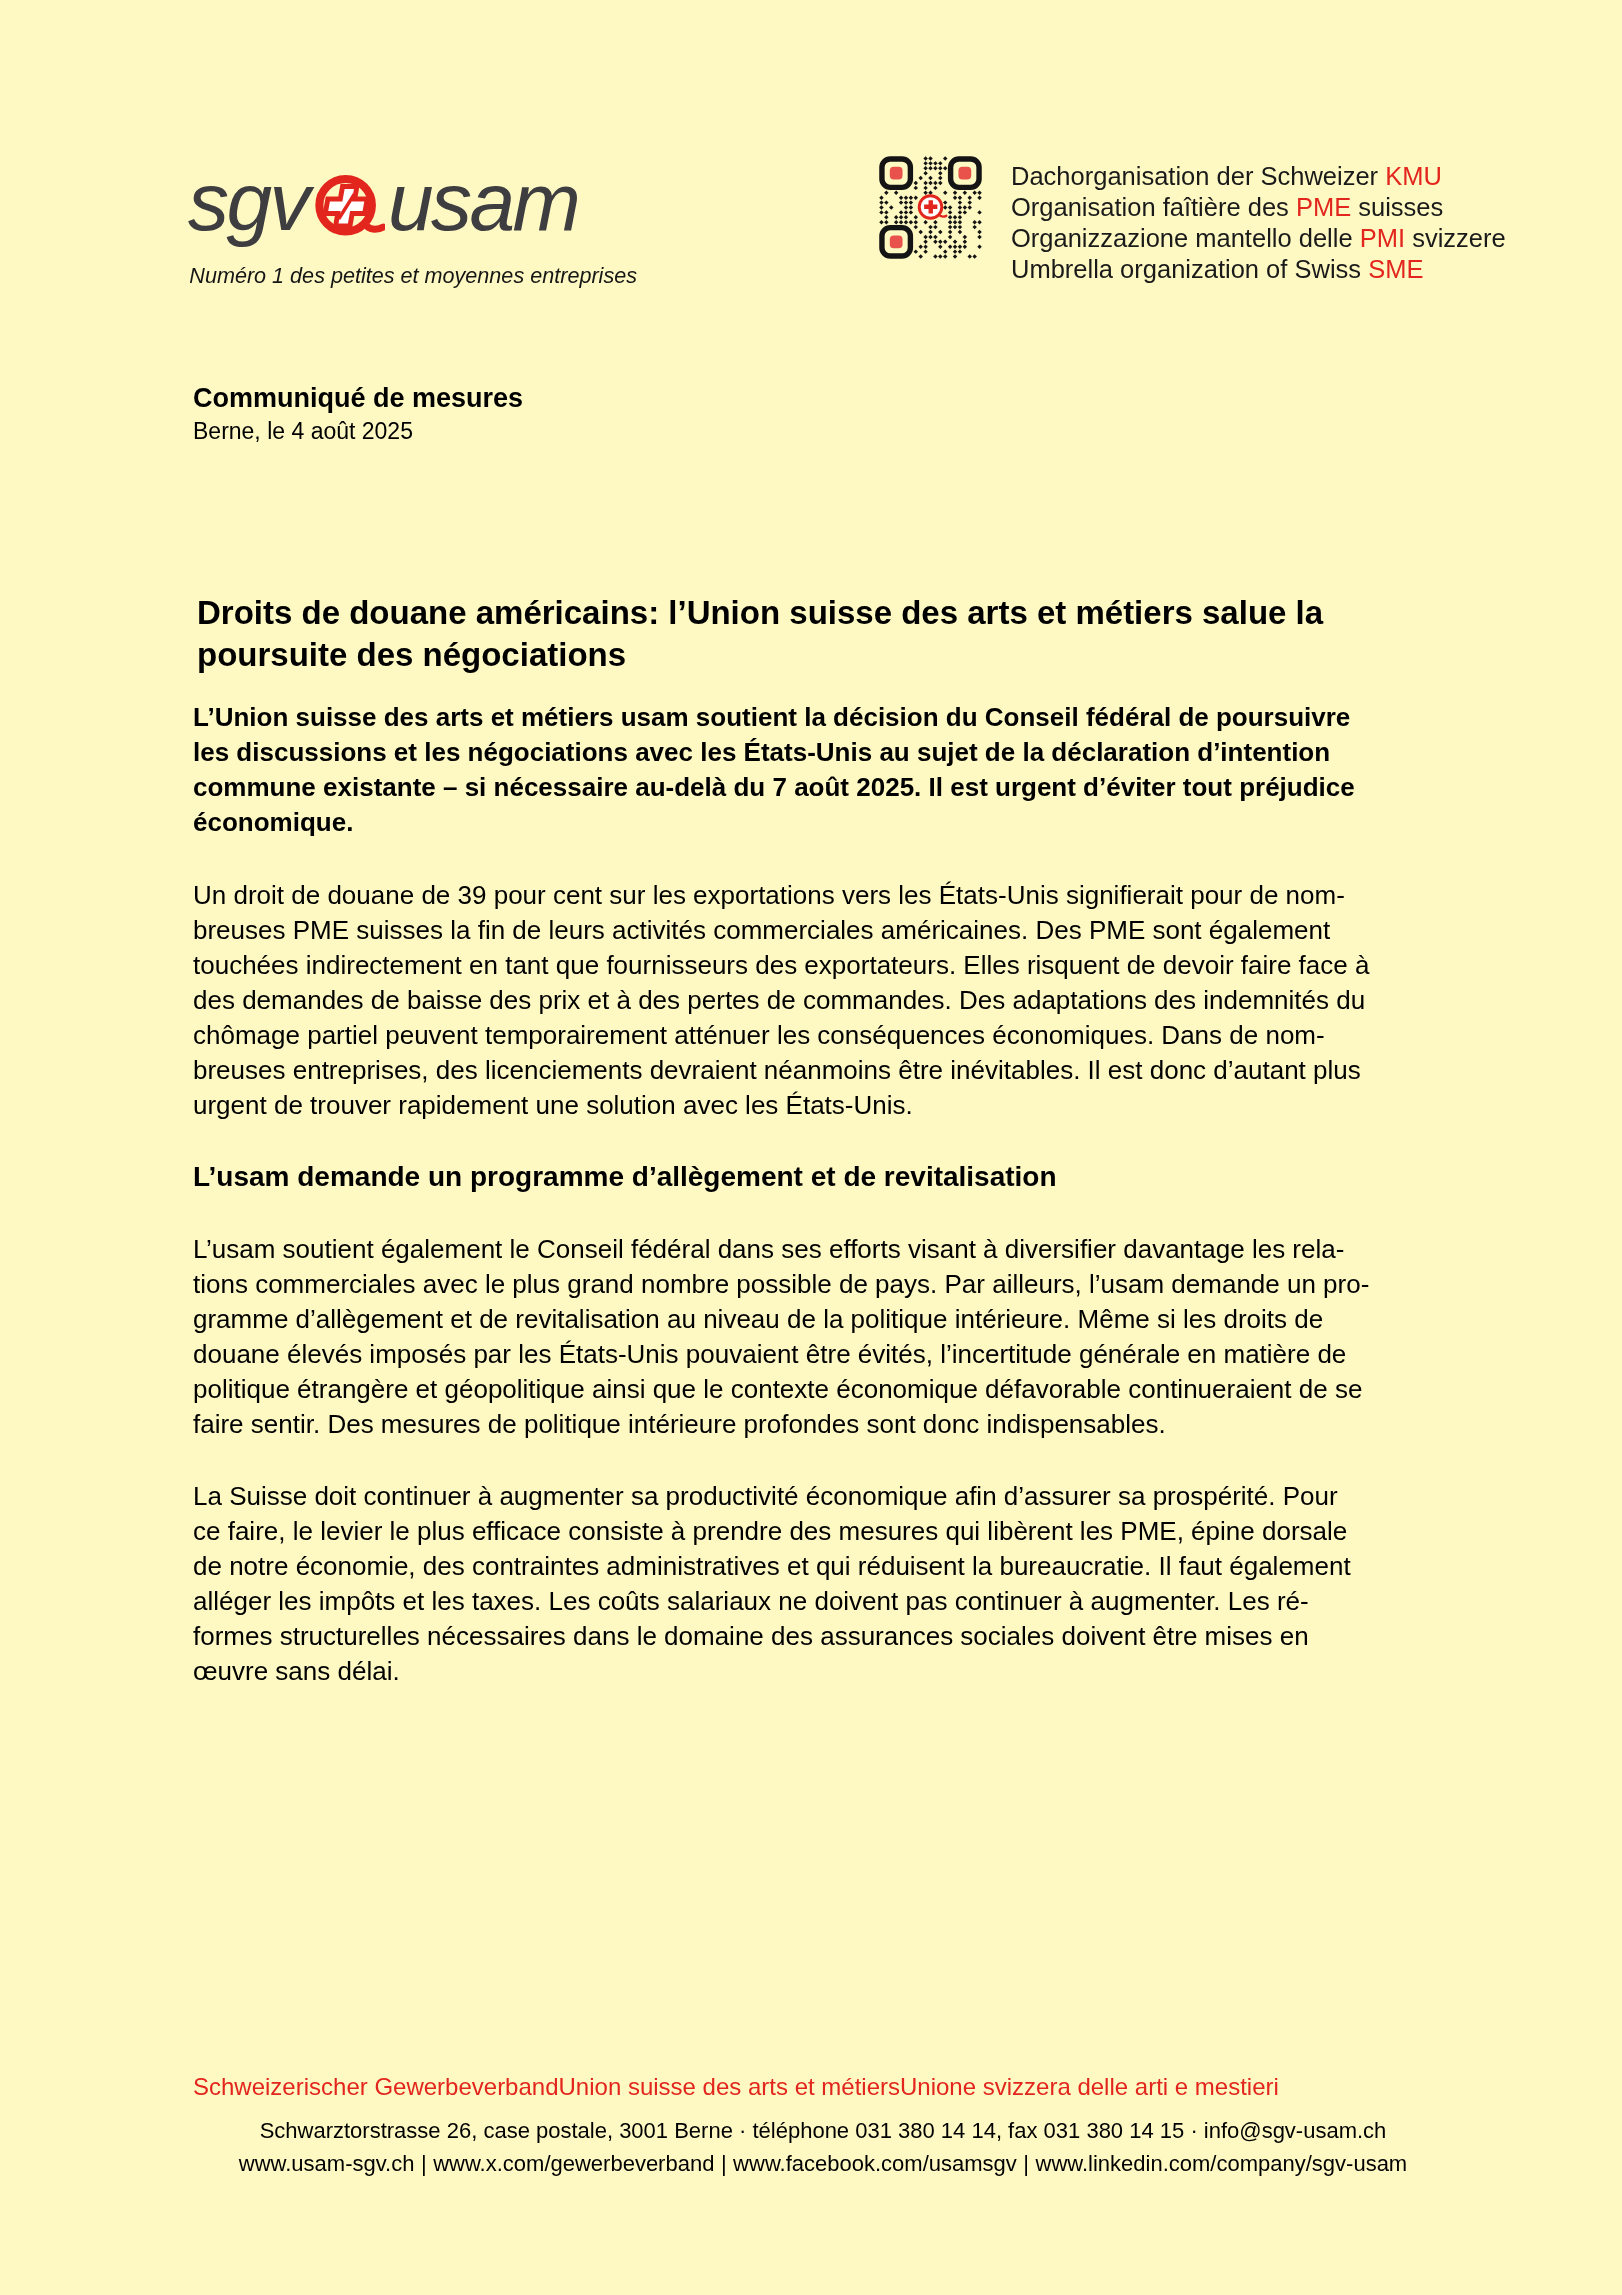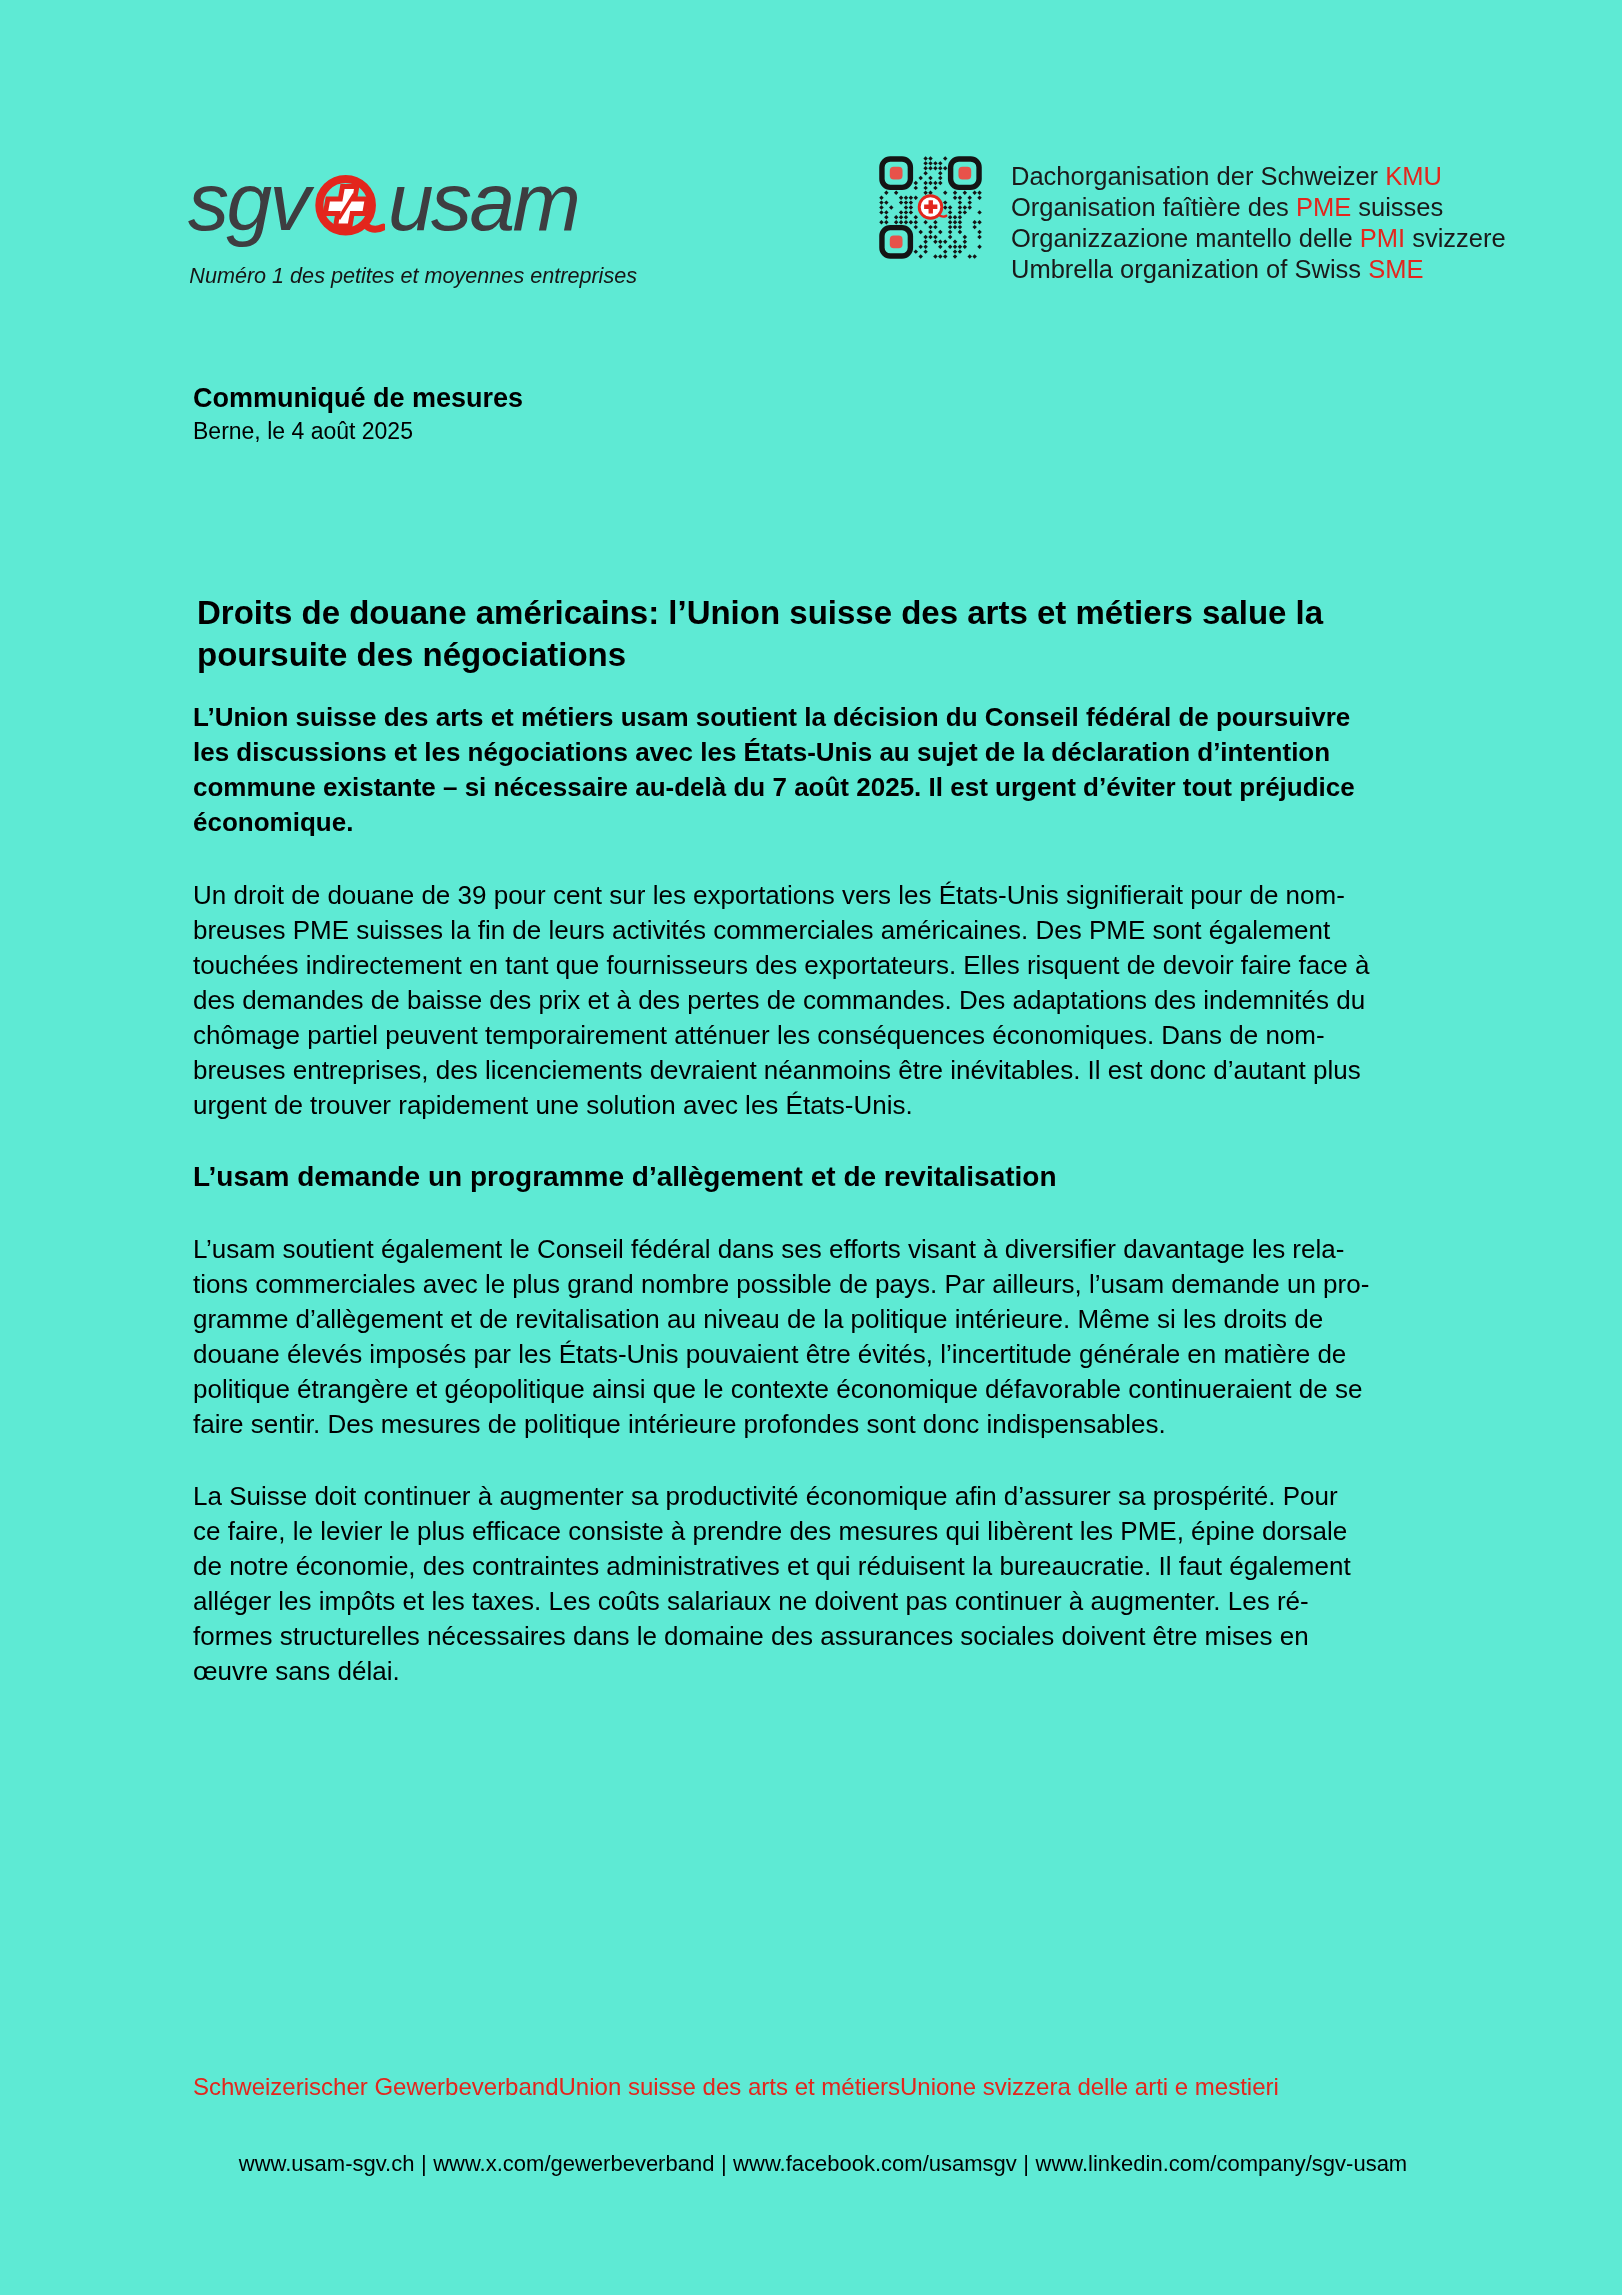--- a/index.html
+++ b/index.html
@@ -1,20 +1,20 @@
 <!DOCTYPE html>
 <html style="font-size:10.5px"><head>
 <meta charset="utf-8">
 <style>
   html,body{margin:0;padding:0;background:#888;}
   .page{
     position:relative;
     width:1622px;height:2295px;
     margin:0 auto;
-    background:#5eead4;
+    background:#fef9c3;
     font-family:"Liberation Sans","DejaVu Sans",sans-serif;
     color:#000;
     overflow:hidden;
   }
   
   .logo-block{position:absolute;left:188px;top:165px;}
   .logo-row{display:flex;align-items:center;gap:2.6px;}
   .logo-text{
     font-style:italic;
     font-size:82px;
@@ -272,19 +272,20 @@
 alléger les impôts et les taxes. Les coûts salariaux ne doivent pas continuer à augmenter. Les ré-
 formes structurelles nécessaires dans le domaine des assurances sociales doivent être mises en
 œuvre sans délai.</div>
 
   <div class="footer-orgs">
     <span>Schweizerischer Gewerbeverband</span>
     <span>Union suisse des arts et métiers</span>
     <span>Unione svizzera delle arti e mestieri</span>
   </div>
 
+  <div class="footer-address">Schwarztorstrasse 26, case postale, 3001 Berne · téléphone 031 380 14 14, fax 031 380 14 15 · info@sgv-usam.ch</div>
 
   <div class="footer-links">
     <span>www.usam-sgv.ch</span><span class="sep">|</span><span>www.x.com/gewerbeverband</span><span class="sep">|</span><span>www.facebook.com/usamsgv</span><span class="sep">|</span><span>www.linkedin.com/company/sgv-usam</span>
   </div>
 
 </div>
 
 
 </body></html>

